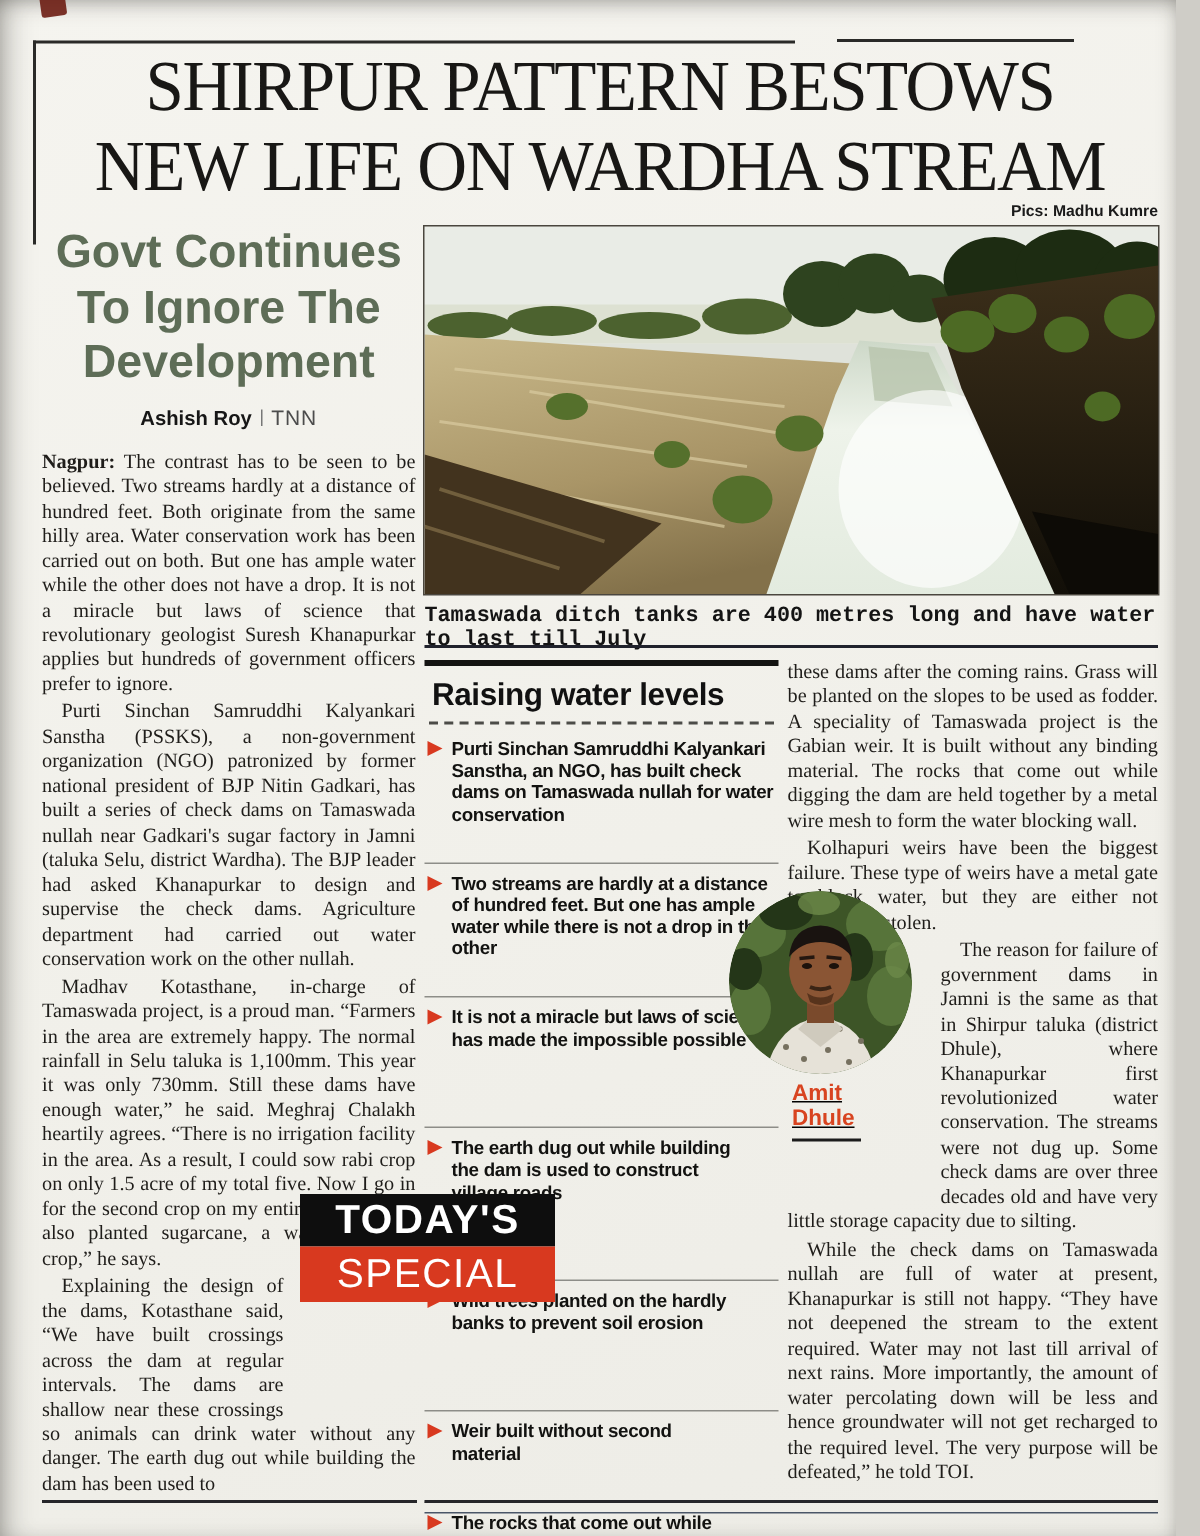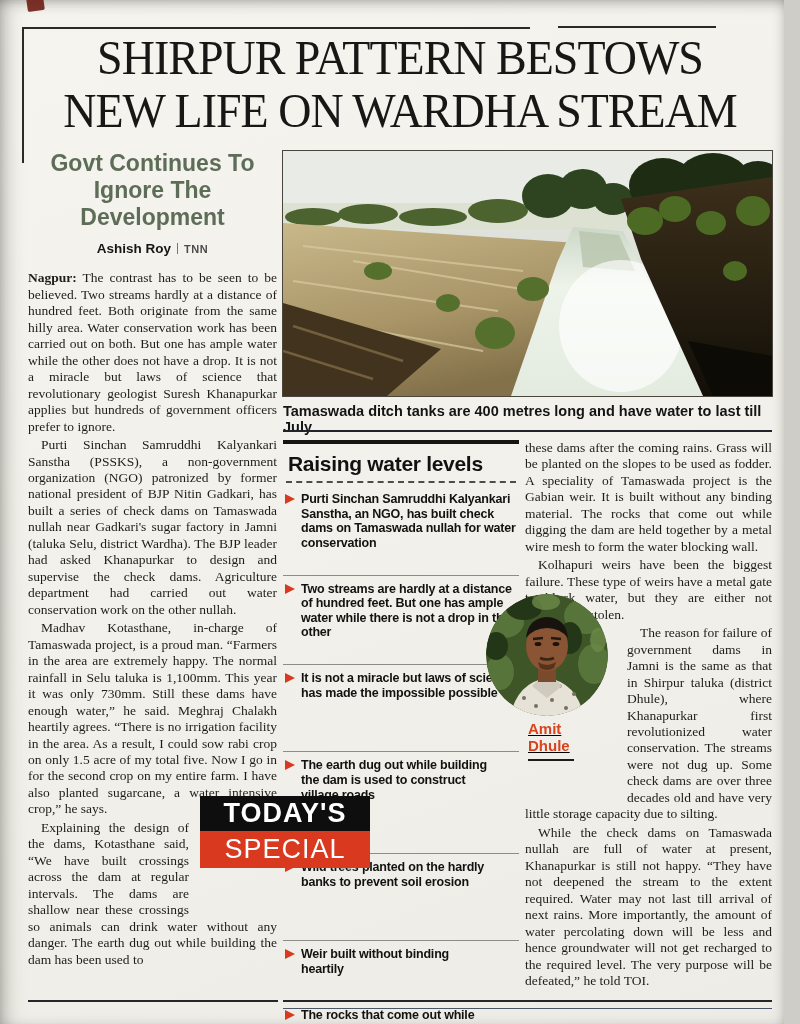--- a/index.html
+++ b/index.html
@@ -30,29 +30,29 @@
     font-family:"Liberation Serif","DejaVu Serif",serif;
     transform:scaleY(1.04);
   }
   .headline .hl{display:block;white-space:nowrap;}
 
   
   .col-left{position:absolute;left:28px;top:150px;width:249px;}
   .subhead{
     margin:0 0 10px;text-align:center;
     font-family:"Liberation Sans","DejaVu Sans",sans-serif;
-    font-weight:700;font-size:23px;line-height:1.18;color:#5e6d57;
+    font-weight:700;font-size:31px;line-height:1.18;color:#5e6d57;
   }
   .byline{
     text-align:center;margin:0 0 14px;
     font-family:"Liberation Sans","DejaVu Sans",sans-serif;
     font-size:13.5px;color:#161616;
   }
   .byline .sep{display:inline-block;width:1px;height:11px;background:#777;margin:0 6px -1px 6px;}
-  .byline .agency{font-size:11px;font-weight:700;color:#4c4c4c;letter-spacing:.6px;}
+  .byline .agency{font-size:14px;font-weight:400;color:#4c4c4c;letter-spacing:.6px;}
 
   p.body{
     margin:0 0 2px;text-align:justify;
     font-size:13.5px;line-height:1.22;color:#1f1d1a;
     font-family:"Liberation Serif","DejaVu Serif",serif;
   }
   p.body.indent{text-indent:13px;}
   .dateline{font-weight:700;}
 
   .spacer-badge-left{float:right;width:80px;height:86px;margin:2px 0 4px 8px;}
@@ -62,21 +62,21 @@
   
   .photo-credit{
     position:absolute;left:283px;top:135px;width:489px;text-align:right;
     font-family:"Liberation Sans","DejaVu Sans",sans-serif;
     font-size:10.5px;font-weight:700;color:#1a1a1a;
   }
   .main-photo{position:absolute;left:283px;top:151px;width:489px;height:245px;outline:1px solid #4a463e;background:#dfe2da;}
   .main-photo svg{display:block;width:100%;height:100%;}
   .photo-caption{
     position:absolute;left:283px;top:403px;width:489px;
-    font-family:Liberation Sans, sans-serif;
+    font-family:Liberation Mono, monospace;
     font-size:14.5px;font-weight:700;color:#141414;
   }
   .caption-rule{position:absolute;left:283px;top:430px;width:489px;height:2px;background:#20222c;}
 
   
   .col-mid{position:absolute;left:283px;top:440px;width:236px;}
   .col-right{position:absolute;left:525px;top:440px;width:247px;}
 
   
   .infobox{border-top:4px solid #141412;border-bottom:2px dashed #4c4c48;margin-bottom:8px;}
@@ -139,20 +139,21 @@
     <h2 class="subhead">Govt Continues To Ignore The Development</h2>
     <div class="byline">
       <b>Ashish Roy</b><span class="sep"></span><span class="agency">TNN</span>
     </div>
     <p class="body"><b class="dateline">Nagpur:</b> <span>The contrast has to be seen to be believed. Two streams hardly at a distance of hundred feet. Both originate from the same hilly area. Water conservation work has been carried out on both. But one has ample water while the other does not have a drop. It is not a miracle but laws of science that revolutionary geologist Suresh Khanapurkar applies but hundreds of government officers prefer to ignore.</span></p>
     <p class="body indent">Purti Sinchan Samruddhi Kalyankari Sanstha (PSSKS), a non-government organization (NGO) patronized by former national president of BJP Nitin Gadkari, has built a series of check dams on Tamaswada nullah near Gadkari's sugar factory in Jamni (taluka Selu, district Wardha). The BJP leader had asked Khanapurkar to design and supervise the check dams. Agriculture department had carried out water conservation work on the other nullah.</p>
     <p class="body indent">Madhav Kotasthane, in-charge of Tamaswada project, is a proud man. “Farmers in the area are extremely happy. The normal rainfall in Selu taluka is 1,100mm. This year it was only 730mm. Still these dams have enough water,” he said. Meghraj Chalakh heartily agrees. “There is no irrigation facility in the area. As a result, I could sow rabi crop on only 1.5 acre of my total five. Now I go in for the second crop on my entire farm. I have also planted sugarcane, a water intensive crop,” he says.</p>
     <p class="body indent"><span class="spacer-badge-left" aria-hidden="true"></span><span>Explaining the design of the dams, Kotasthane said, “We have built crossings across the dam at regular intervals. The dams are shallow near these crossings so animals can drink water without any danger. The earth dug out while building the dam has been used to</span></p>
   </div>
 
+  <div class="photo-credit">Pics: Madhu Kumre</div>
 
   <div class="main-photo">
     <svg viewBox="0 0 489 245" preserveAspectRatio="none">
       <defs>
         <linearGradient id="tan" x1="0" y1="0" x2="0.4" y2="1">
           <stop offset="0" stop-color="#c8b88a"></stop>
             <stop offset="0.6" stop-color="#a99567"></stop>
             <stop offset="1" stop-color="#83714a"></stop>
         </linearGradient>
         <linearGradient id="water" x1="0" y1="0" x2="0" y2="1">
@@ -237,21 +238,21 @@
       <div class="ib-item narrow">
           <span class="tri"></span>
           <span class="ib-text">The earth dug out while building the dam is used to construct village roads</span>
         </div>
       <div class="ib-item narrow">
           <span class="tri"></span>
           <span class="ib-text">Wild trees planted on the hardly banks to prevent soil erosion</span>
         </div>
       <div class="ib-item narrow">
           <span class="tri"></span>
-          <span class="ib-text">Weir built without binding heartily</span>
+          <span class="ib-text">Weir built without second material</span>
         </div>
       <div class="ib-item">
           <span class="tri"></span>
           <span class="ib-text">The rocks that come out while digging the dam are held together by a metal wire mesh to form the water blocking wall</span>
         </div>
     </section>
     <p class="body">construct village roads. We have planted wild trees on the steep banks to prevent soil erosion.”</p>
     <p class="body indent"><span class="spacer-badge-mid" aria-hidden="true"></span><span>According to Kotasthane, Tamaswada nullah was 120 feet wide fifty to sixty years ago but encroachment reduced its width to 20 feet. “We have now widened it to between 70 and 80 feet. Farmers do not protest as their water availability increases.”</span></p>
 
   </div>

